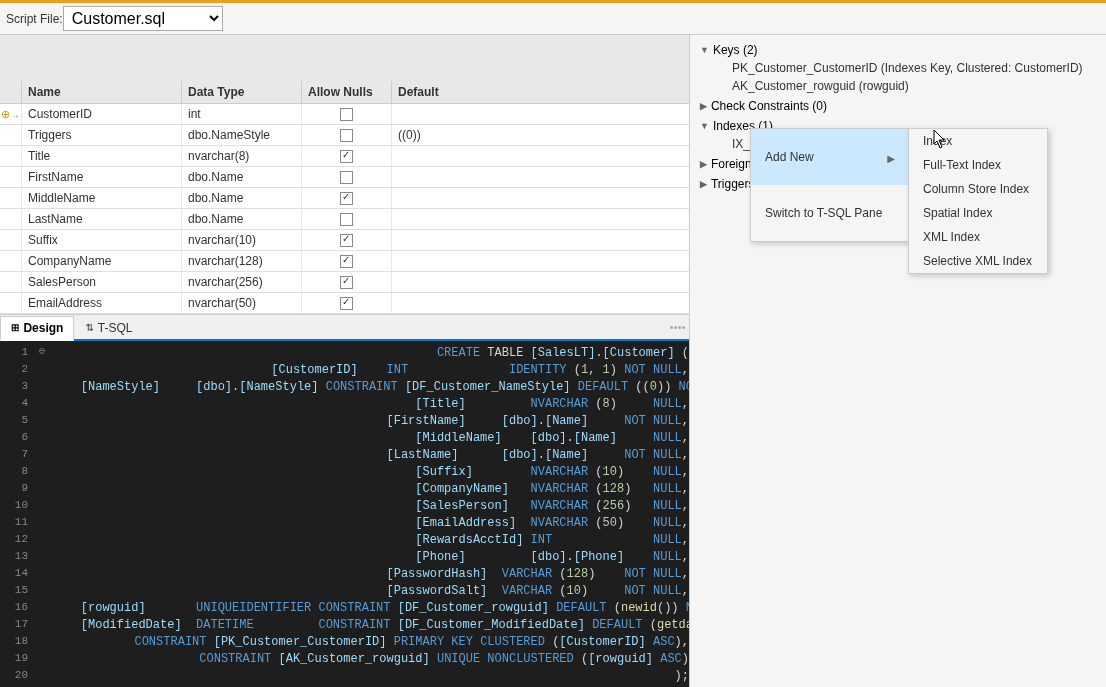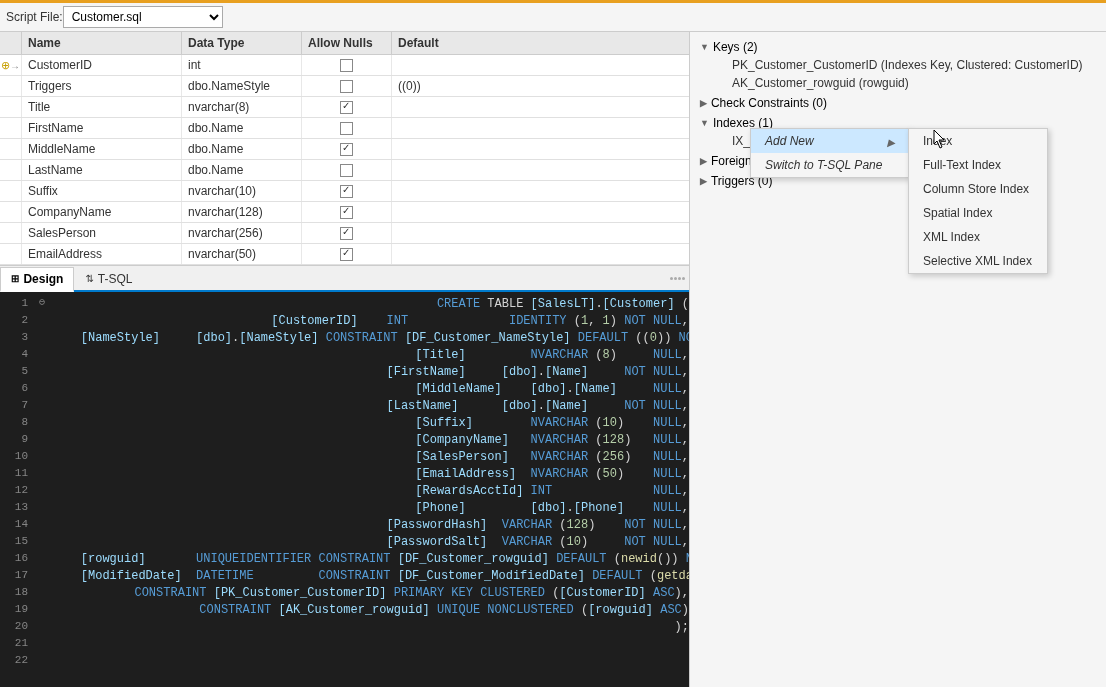--- a/index.html
+++ b/index.html
@@ -1,34 +1,34 @@
 <!DOCTYPE html>
 <html><head>
   <meta charset="utf-8">
   <style>
     * { margin: 0; padding: 0; box-sizing: border-box; }
     body { font-family: 'Segoe UI', Tahoma, sans-serif; font-size: 12px; background: #f0f0f0; width: 1106px; height: 687px; overflow: hidden; }
 
     
     .top-bar { display: flex; align-items: center; background: #f5f5f5; border-bottom: 1px solid #ccc; padding: 3px 6px; }
     .top-bar-label { font-size: 12px; color: #333; }
-    .top-bar-select { font-size: 12px; padding: 2px 4px; border: 1px solid #aaa; background: white; min-width: 160px; }
+    .top-bar-select { font-size: 16px; padding: 2px 4px; border: 1px solid #aaa; background: white; min-width: 160px; }
 
     
     .orange-accent { height: 3px; background: #e8a020; }
 
     
     .main-layout { display: flex; height: calc(687px - 26px); }
 
     
     .left-panel { width: 690px; display: flex; flex-direction: column; border-right: 1px solid #ccc; }
 
     
     .table-header { display: grid; grid-template-columns: 22px 160px 120px 90px 1fr; background: #e8e8e8; border-bottom: 1px solid #ccc; }
-    .table-header-cell { padding: 4px 6px; font-size: 12px; font-weight: 600; color: #333; border-right: 1px solid #ccc; }
+    .table-header-cell { padding: 4px 6px; font-size: 12px; font-weight: 600; color: #333; border-right: 1px solid #ccc; margin-top: 46px; }
     .table-header-cell:last-child { border-right: none; }
 
     
     .table-body { flex: none; overflow-y: auto; border-bottom: 1px solid #ccc; }
     .table-row { display: grid; grid-template-columns: 22px 160px 120px 90px 1fr; border-bottom: 1px solid #e0e0e0; background: white; }
     .table-cell { padding: 3px 6px; font-size: 12px; color: #333; border-right: 1px solid #e8e8e8; display: flex; align-items: center; }
     .table-cell:last-child { border-right: none; }
     .table-cell.key-icon { justify-content: center; }
     .key-sym { color: #c8a000; font-size: 11px; }
     .arrow-sym { color: #888; font-size: 10px; }
@@ -66,21 +66,21 @@
     .prop-tree { font-size: 12px; }
     .prop-section { margin-bottom: 2px; }
     .prop-section-header { display: flex; align-items: center; gap: 4px; padding: 2px 4px; font-weight: 700; cursor: pointer; }
     .prop-section-header .triangle { font-size: 9px; color: #666; }
     .prop-item { padding: 2px 4px 2px 20px; color: #333; }
     .prop-item.sub { padding-left: 36px; }
     .prop-bold { font-weight: 400; }
 
     
     .context-menu { position: absolute; top: 128px; left: 750px; background: #f5f5f5; border: 1px solid #ccc; box-shadow: 2px 2px 6px rgba(0,0,0,0.2); z-index: 100; min-width: 160px; }
-    .ctx-item { padding: 5px 14px; cursor: pointer; font-size: 12px; color: #333; display: flex; align-items: flex-end; justify-content: space-between; font-style: italic; }
+    .ctx-item { padding: 21px 14px; cursor: pointer; font-size: 12px; color: #333; display: flex; align-items: flex-end; justify-content: space-between; }
     .ctx-item:hover, .ctx-item.active { background: #cce8ff; }
     .ctx-arrow { font-size: 10px; color: #666; }
 
     
     .sub-context-menu { position: absolute; top: 128px; left: 908px; background: #f5f5f5; border: 1px solid #ccc; box-shadow: 2px 2px 6px rgba(0,0,0,0.2); z-index: 101; min-width: 140px; }
     .sub-ctx-item { padding: 5px 14px; cursor: pointer; font-size: 12px; color: #333; }
   </style>
 </head>
 <body>
 

